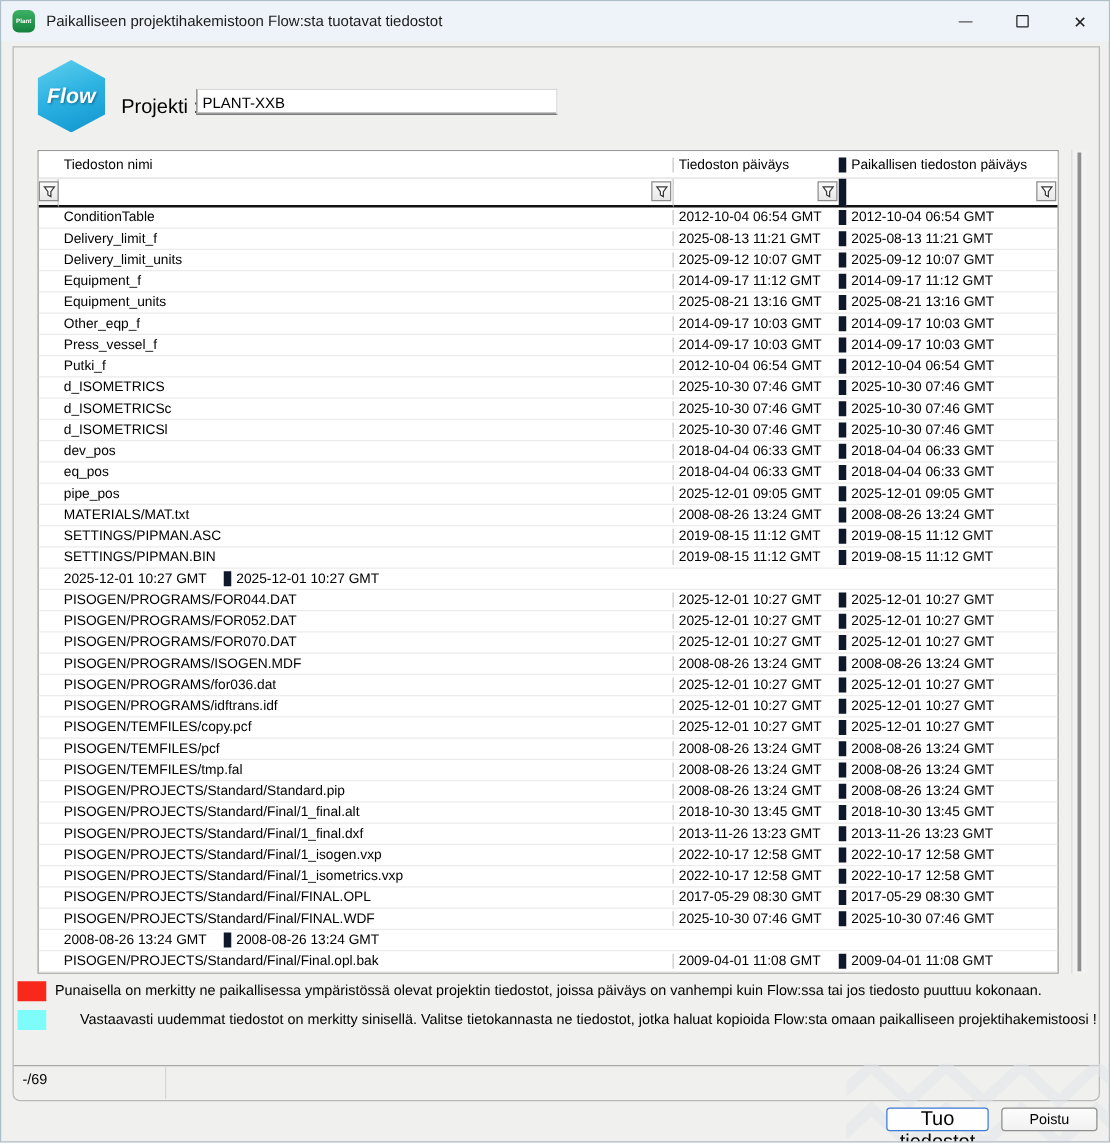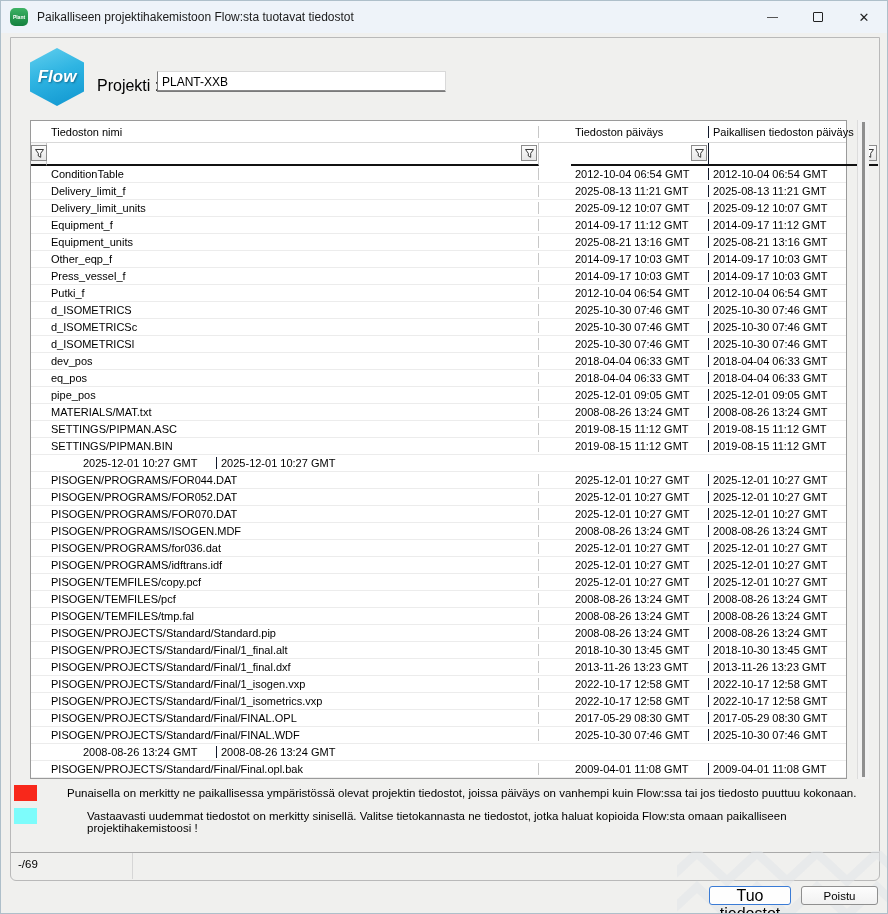--- a/index.html
+++ b/index.html
@@ -35,39 +35,39 @@
                    border:1px solid #7a7a7a; border-right-color:#d9d9d9; border-top-color:#d9d9d9;
                    background:#fff; font-size:12px; font-family:"Liberation Sans",sans-serif;
                    padding:0 4px; color:#000; box-shadow:inset 0 -1px 0 #8a8a8a; }
 
   
   .grid { position:absolute; left:19px; top:82px; width:817px; height:659px;
           background:#fff; border:1px solid #9a9a9a; font-size:11px; }
   .g-row { display:flex; width:100%; }
   .c-rowhdr { width:16px; flex:none; border-right:1px solid #c8c8c8; background:#f6f6f6; }
   .c-name   { width:492px; flex:none; border-right:1px solid #c8c8c8; padding-left:4px; overflow:hidden; white-space:nowrap; }
-  .c-flow   { width:138px; flex:none; border-right:1px solid #0f172a; padding-left:4px; overflow:hidden; white-space:nowrap;margin-left:32px; }
+  .c-flow   { width:138px; flex:none; border-right:6px solid #0f172a; padding-left:4px; overflow:hidden; white-space:nowrap; }
   .c-local  { width:169px; flex:none; padding-left:4px; overflow:hidden; white-space:nowrap; }
   .hdr { height:22px; align-items:center; background:#fff; border-bottom:1px solid #d9d9d9; }
   .hdr .c-rowhdr { background:#fff; }
   .filter { height:23px; background:#fff; }
   .f-cell { position:relative; border-bottom:2px solid #111; }
   .funnel-btn { position:absolute; right:1px; bottom:3px; width:16px; height:16px;
                 background:linear-gradient(180deg,#fbfbfb,#e8e8e8); border:1px solid #8c8c8c;
                 display:flex; align-items:center; justify-content:center; }
   .f-cell.c-rowhdr .funnel-btn { left:0; right:auto; }
   .rows .g-row { height:17px; align-items:center; border-bottom:1px solid #ececec; color:#000; }
   .vscroll { position:absolute; left:846px; top:82px; width:12px; height:659px;
              background:#f2f2f2; border-left:1px solid #dcdcdc; }
   .vthumb { position:absolute; left:4px; top:2px; width:3px; height:655px; background:#8f8f8f; }
 
   
   .legend-row { position:absolute; left:3px; display:flex; align-items:flex-start; }
   .swatch { width:23px; height:16px; flex:none; }
-  .legend-text { margin-left:30px; font-size:11.5px; color:#000; padding-top:2px; }
+  .legend-text { margin-left:7px; font-size:11.5px; color:#000; padding-top:2px; }
 
   
   .annotation { position:absolute; left:708px; top:780px; width:156px; height:31px;
                 border:4px solid #e0141e; border-radius:2px; display:flex; align-items:center; justify-content:center; }
   .btn { background:linear-gradient(180deg,#fdfdfd,#f1f1f1); border:1px solid #8f8f8f;
          border-radius:3px; font-size:11.5px; font-family:"Liberation Sans",sans-serif;
          color:#000; text-align:center; }
   .kaikki-btn { width:138px; height:19px; }
 
   

